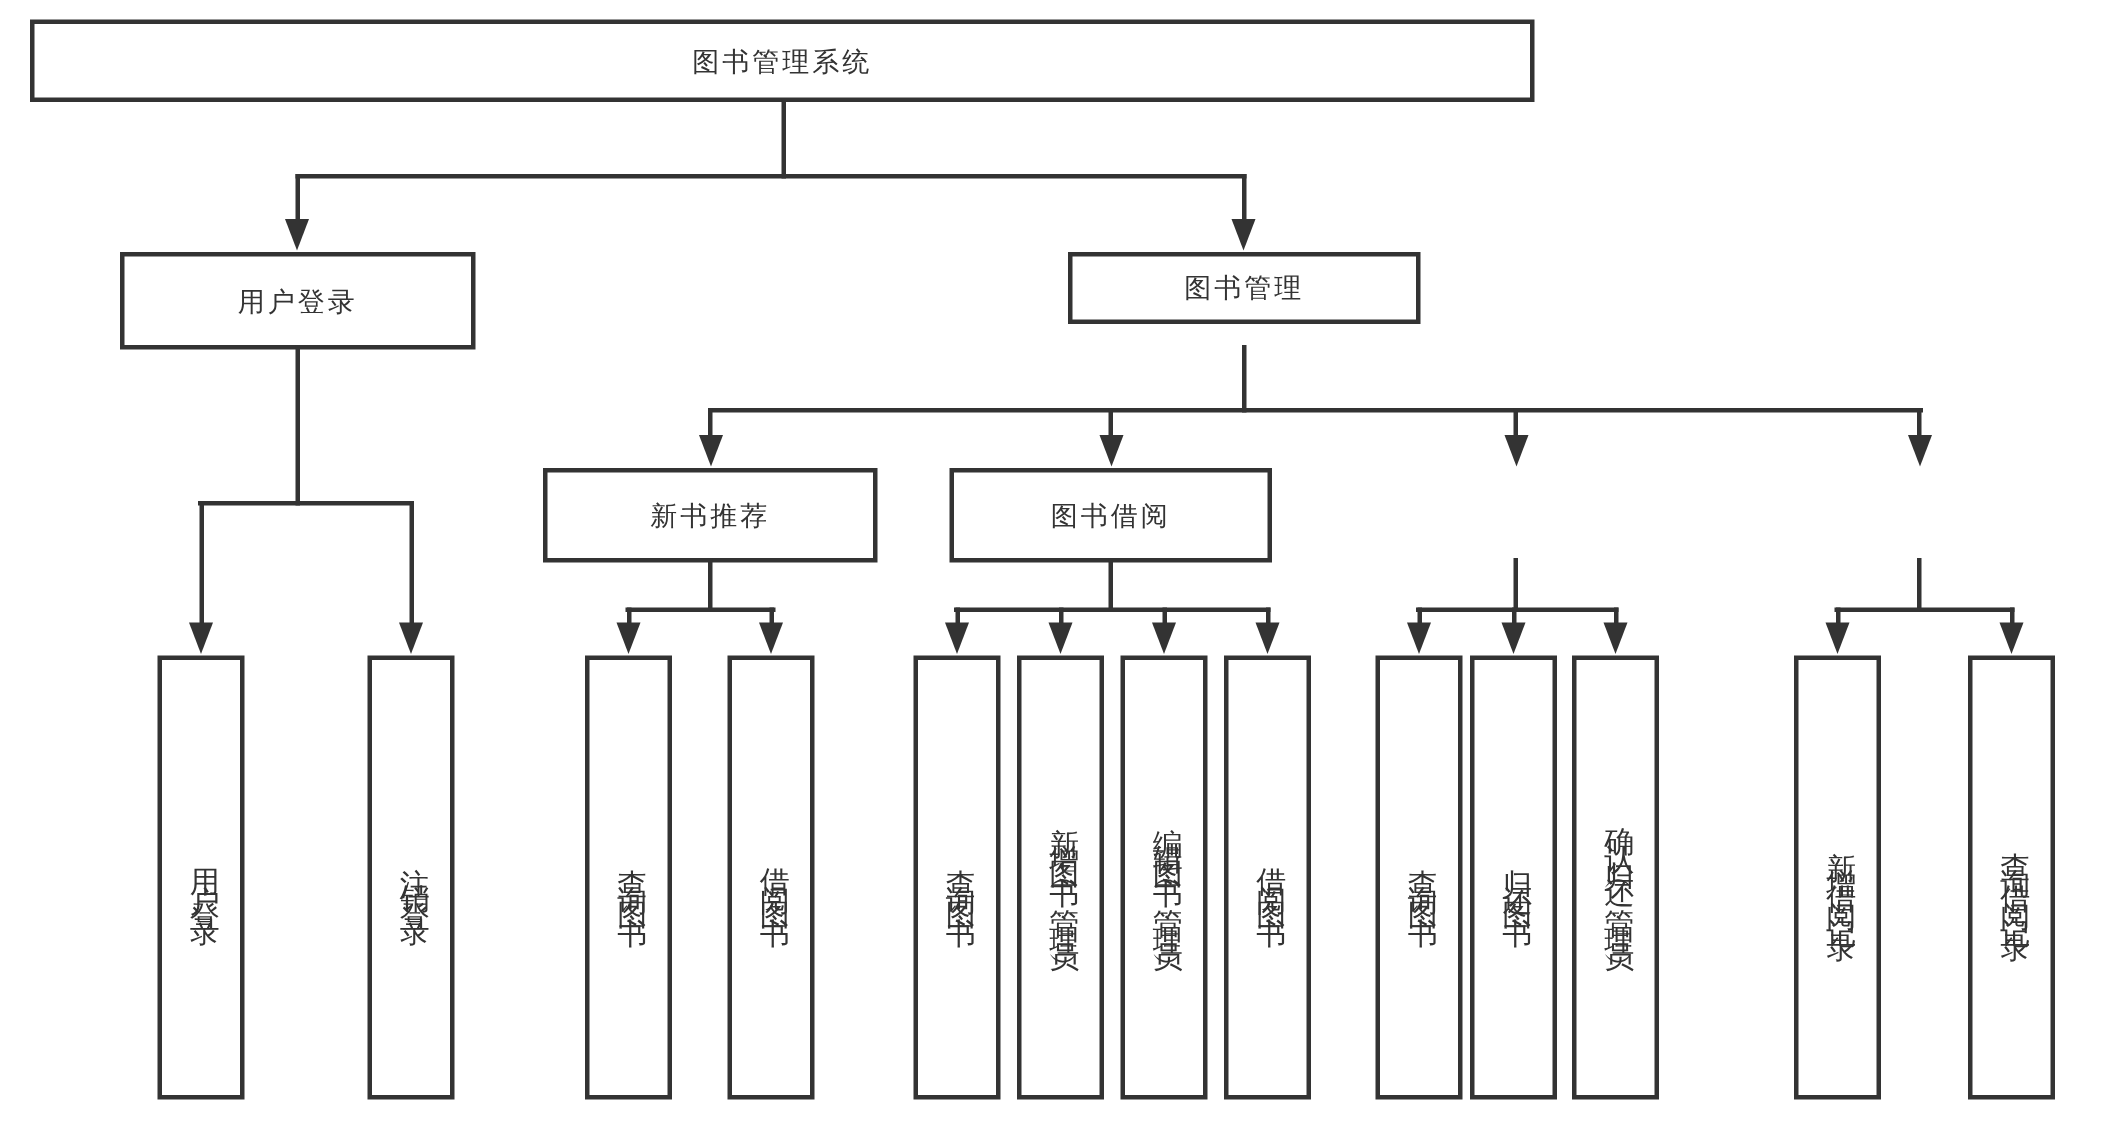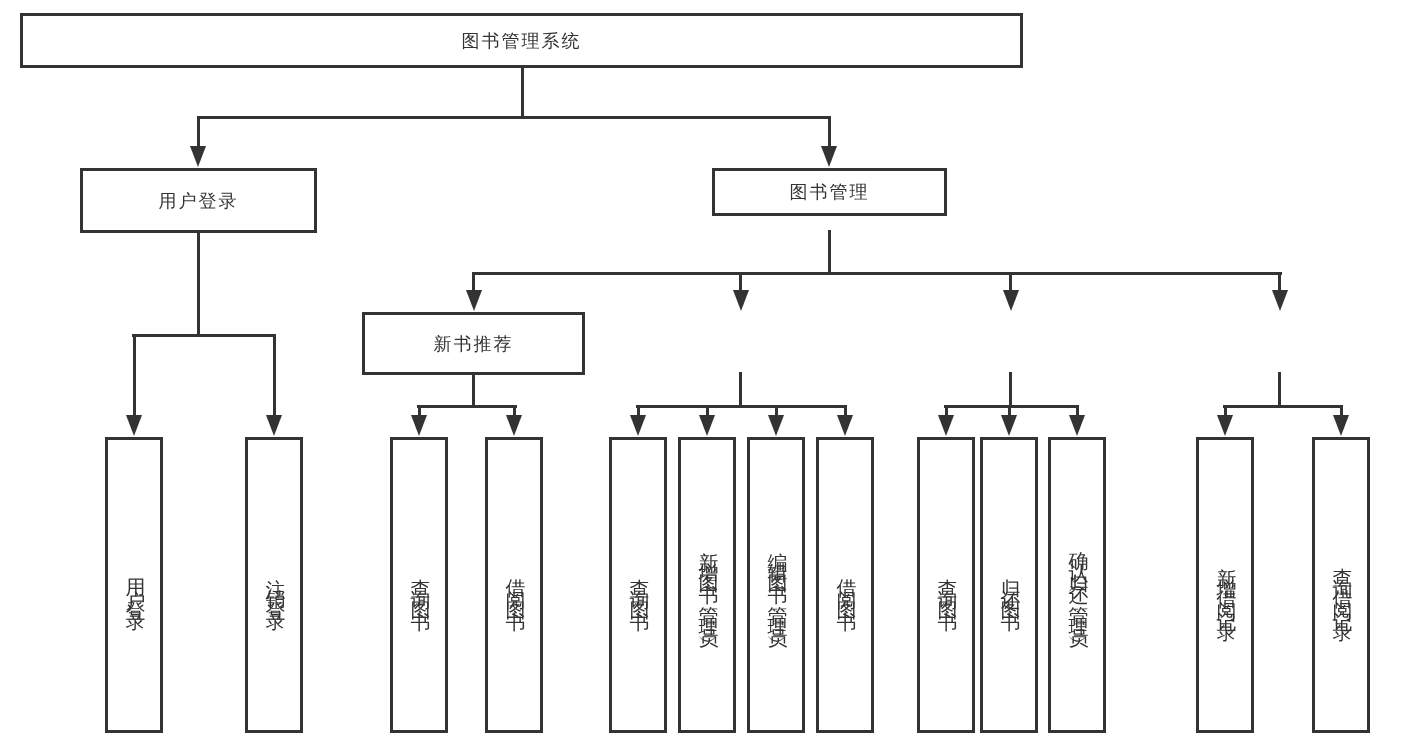--- a/index.html
+++ b/index.html
@@ -107,20 +107,23 @@
   <div class="vline" style="left:739px; top:272px; height:22px;"></div>
   <div class="arrow" style="left:732.5px; top:290px;"></div>
   <div class="vline" style="left:1009px; top:272px; height:22px;"></div>
   <div class="arrow" style="left:1002.5px; top:290px;"></div>
   <div class="vline" style="left:1278px; top:272px; height:22px;"></div>
   <div class="arrow" style="left:1271.5px; top:290px;"></div>
 
   <div class="box" style="left:362px; top:312px; width:223px; height:63px;">
     <span>新书推荐</span>
   </div>
+  <div class="box" style="left:633px; top:312px; width:215px; height:63px;">
+    <span>图书借阅</span>
+  </div>
 
   <div class="vline" style="left:472px; top:372px; height:36px;"></div>
   <div class="hline" style="left:417px; top:405px; width:100px;"></div>
   <div class="vline" style="left:417.5px; top:405px; height:14px;"></div>
   <div class="arrow" style="left:411px; top:415px;"></div>
   <div class="vline" style="left:512.5px; top:405px; height:14px;"></div>
   <div class="arrow" style="left:506px; top:415px;"></div>
 
   <div class="vline" style="left:739px; top:372px; height:36px;"></div>
   <div class="hline" style="left:636px; top:405px; width:211px;"></div>

